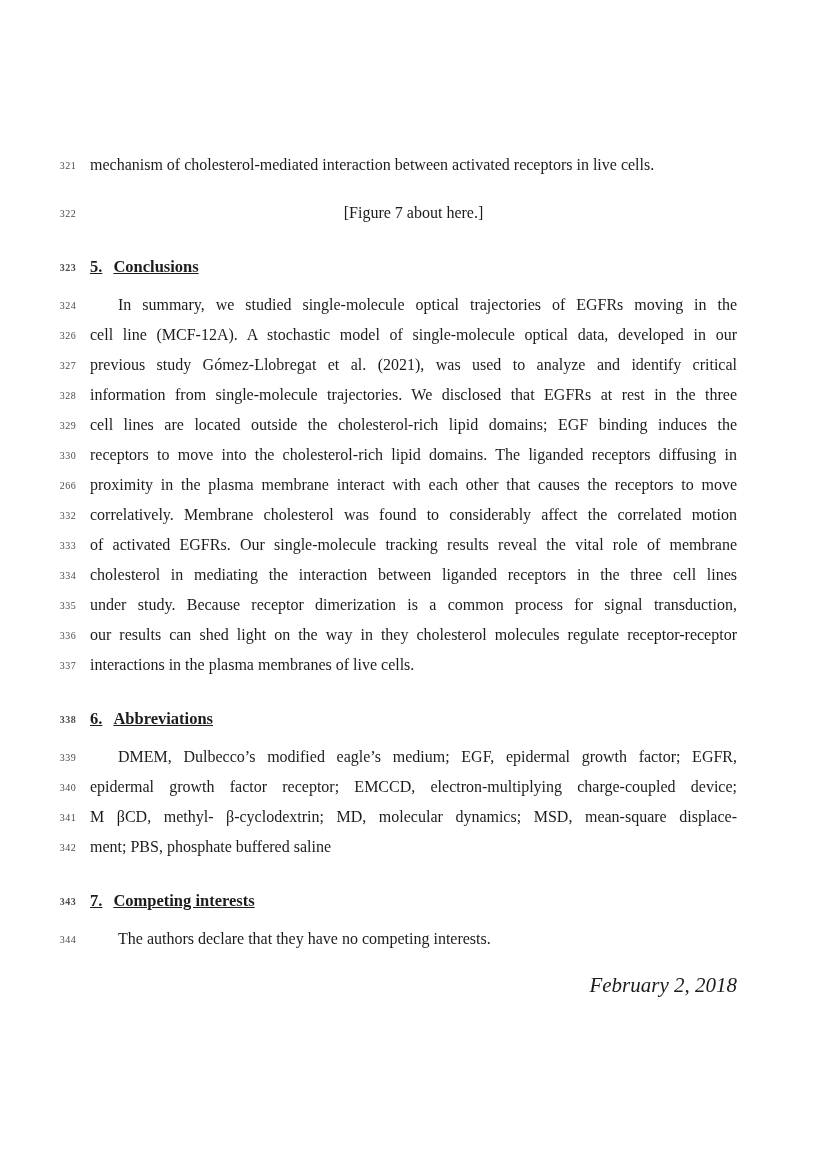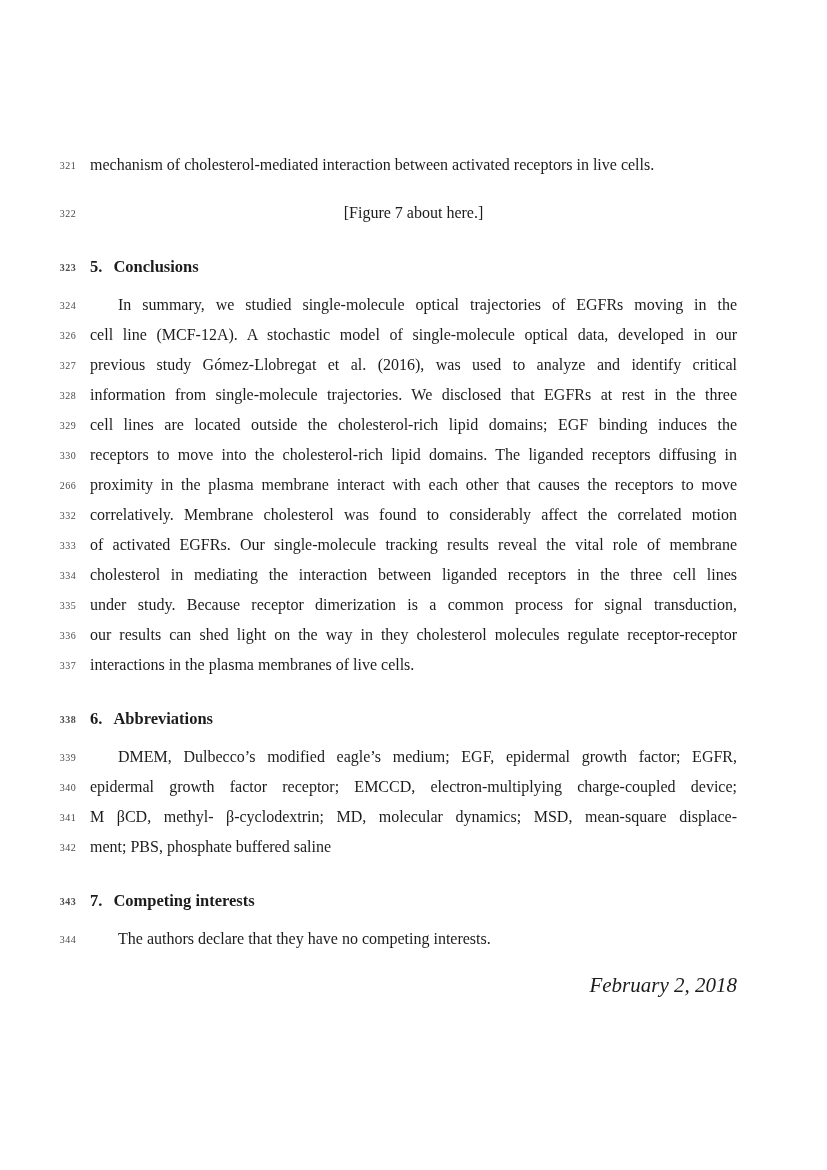--- a/index.html
+++ b/index.html
@@ -49,21 +49,21 @@
     display: block;
     width: 100%;
   }
   .just .ltext {
     text-align: justify;
     text-align-last: justify;
     text-justify: inter-word;
   }
   .indent .ltext { padding-left: 28px; box-sizing: border-box; }
   .center-line .ltext { text-align: center; }
-  .heading-line { font-weight: bold; font-size: 16.5px; }
+  .heading-line { font-weight: bold; font-size: 16.5px; text-decoration: underline; }
   .heading-line .hnum { margin-right: 11px; }
   .footer-date {
     margin-top: 16px;
     line-height: 30px;
     font-size: 21px;
     font-style: italic;
     text-align: right;
     color: #1c1c1c;
   }
 </style>
@@ -95,21 +95,21 @@
         <div class="line just indent">
           <span class="lineno">324</span>
           <span class="ltext">In summary, we studied single-molecule optical trajectories of EGFRs moving in the</span>
         </div>
         <div class="line just">
           <span class="lineno">326</span>
           <span class="ltext">cell line (MCF-12A). A stochastic model of single-molecule optical data, developed in our</span>
         </div>
         <div class="line just">
           <span class="lineno">327</span>
-          <span class="ltext">previous study Gómez-Llobregat et al. (2016), was used to analyze and identify critical</span>
+          <span class="ltext">previous study Gómez-Llobregat et al. (2021), was used to analyze and identify critical</span>
         </div>
         <div class="line just">
           <span class="lineno">328</span>
           <span class="ltext">information from single-molecule trajectories. We disclosed that EGFRs at rest in the three</span>
         </div>
         <div class="line just">
           <span class="lineno">329</span>
           <span class="ltext">cell lines are located outside the cholesterol-rich lipid domains; EGF binding induces the</span>
         </div>
         <div class="line just">

